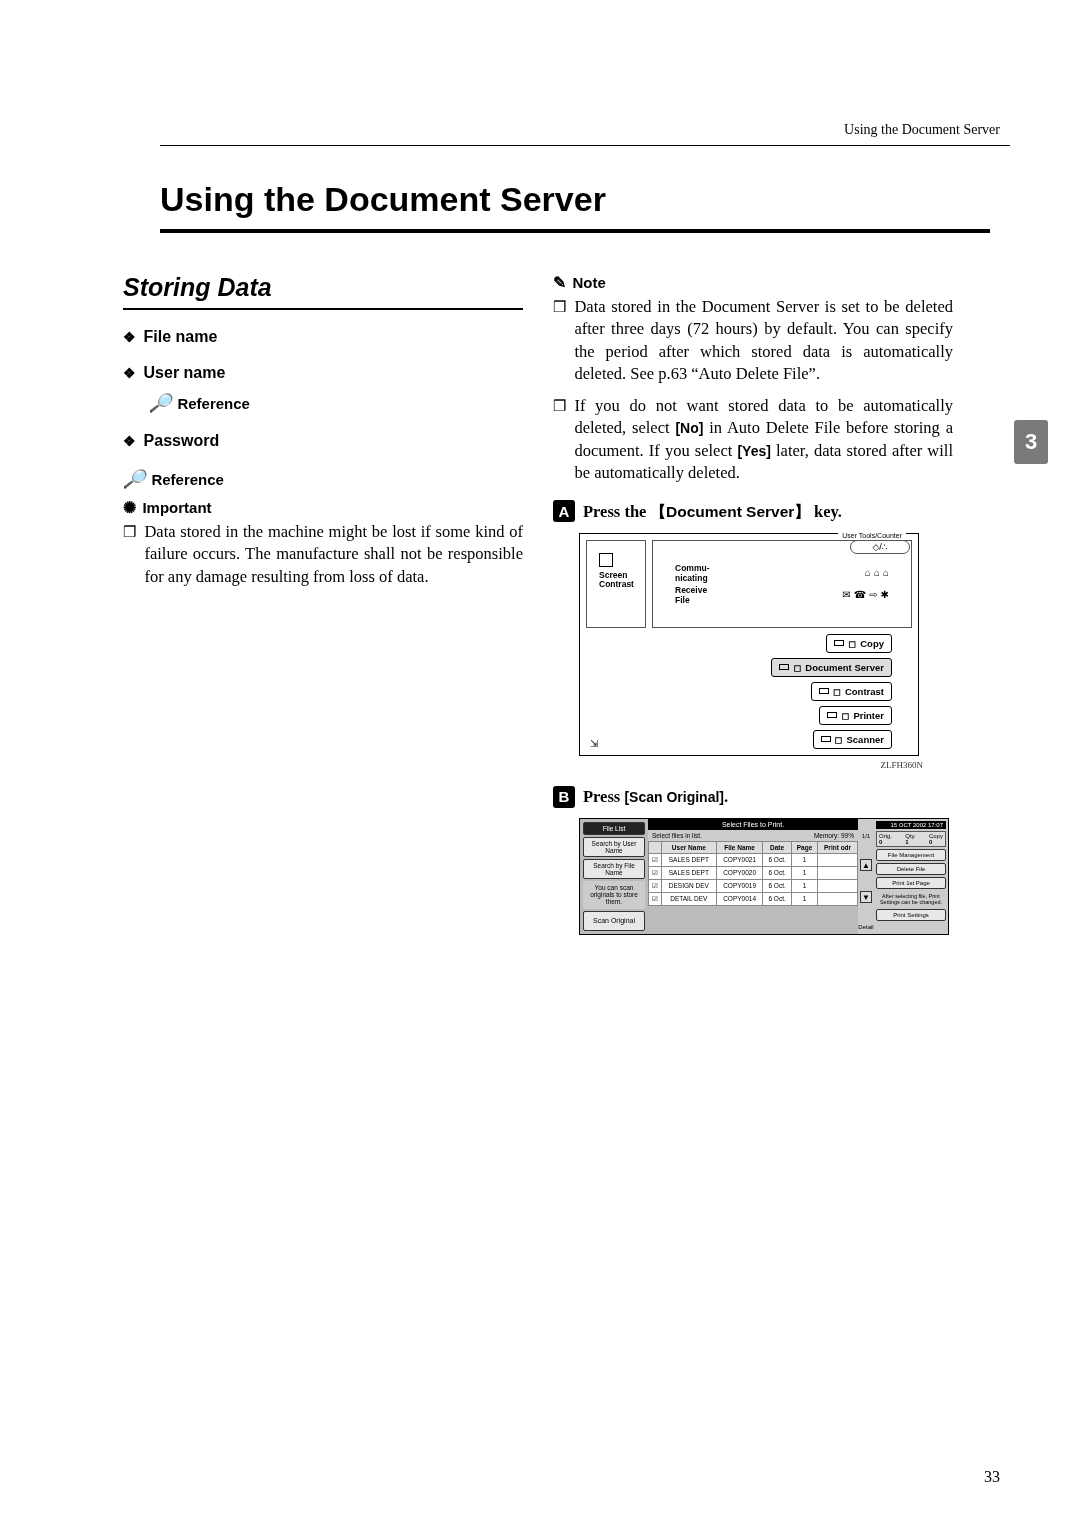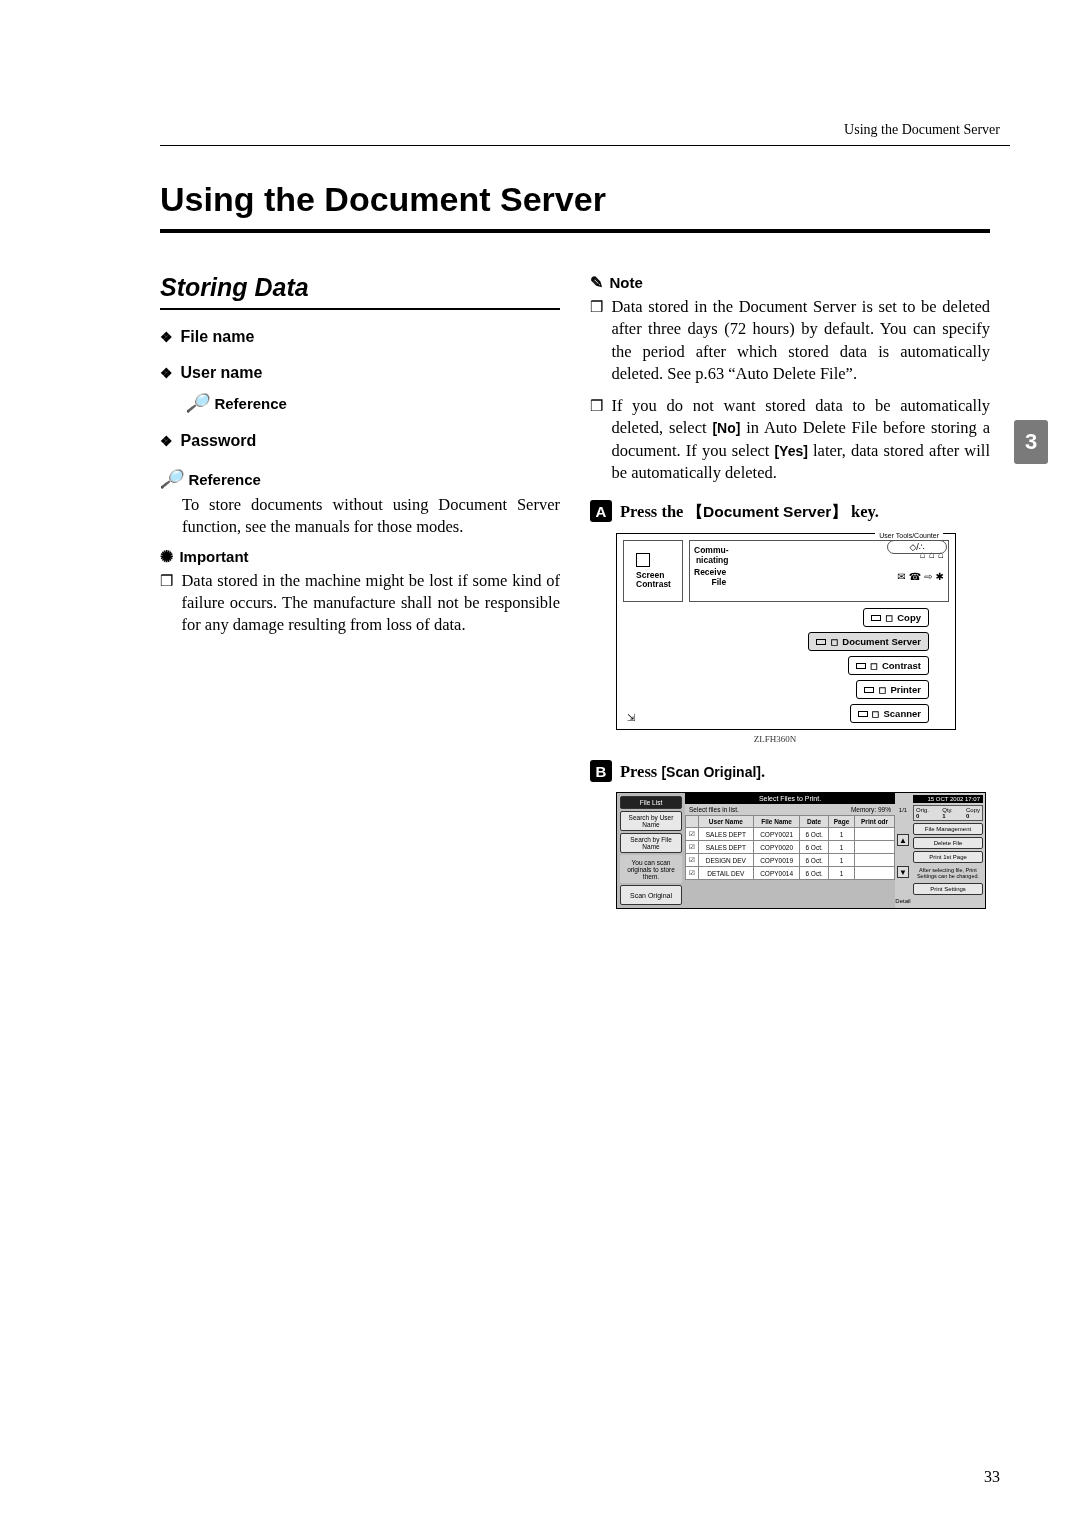--- a/index.html
+++ b/index.html
@@ -38,21 +38,21 @@
     margin: 90px 0 0 90px;
   }
   .chapter-rule {
     border: none;
     border-top: 4px solid #000;
     margin: 10px 0 0 90px;
     width: 830px;
   }
   .columns {
     display: flex;
-    margin: 40px 0 0 90px;
+    margin: 40px 0 0 53px;
     gap: 30px;
   }
   .col {
     width: 400px;
   }
   .section-title {
     font-family: Arial, Helvetica, sans-serif;
     font-size: 25px;
     font-weight: bold;
     font-style: italic;
@@ -183,27 +183,26 @@
     padding: 12px;
     width: 60px;
   }
   .panel-left-stack div { font-weight: bold; font-size: 8.5px; line-height: 1.1;}
   .panel-left-stack .dot {
     width: 14px; height: 14px; border: 1px solid #000;
     display: inline-block; margin-bottom: 2px;
   }
   .panel-status {
     border: 1px solid #555;
-    padding: 4px;
+    padding: 22px;
     flex: 1;
     display: flex;
     flex-direction: column;
     gap: 2px;
     font-size: 8.5px;
-    text-align: right;
   }
   .panel-status-row { display: flex; justify-content: space-between; align-items: center; }
   .status-icons { display: flex; gap: 3px; }
   .status-icons span { font-size: 10px; }
   .pill-counter {
     border: 1px solid #555;
     border-radius: 8px;
     padding: 1px 8px;
     font-size: 9px;
     align-self: flex-end;
@@ -238,21 +237,21 @@
     display: flex;
     align-items: center;
     gap: 4px;
     background: #fff;
   }
   .func-btn.active { background: #ddd; }
   .btn-led {
     width: 10px; height: 6px; border: 1px solid #000; display: inline-block;
   }
   .panel-caption {
-    text-align: center;
+    text-align: right;
     font-size: 9px;
     margin: 2px 30px 16px 0;
     color: #333;
   }
 
   
   .screen-illust {
     margin: 8px 0 0 26px;
     width: 370px;
     border: 1px solid #000;
@@ -427,21 +426,20 @@
         <div class="bullet-head">
           <span class="diamond-icon">❖</span>
           <span>Password</span>
         </div>
       </div>
 
       <div class="ref-head" style="margin-left:0;">
         <span class="magnify-icon">🔎</span>
         <span>Reference</span>
       </div>
-      <p class="body-text" style="margin-left:22px;">To store documents without using Document Server function, see the manuals for those modes.</p>
 
       <div class="important-head">
         <span class="gear-icon">✺</span>
         <span>Important</span>
       </div>
       <div class="sq-list">
         <div class="sq-item">
           <span class="sq-icon">❒</span>
           <span>Data stored in the machine might be lost if some kind of failure occurs. The manufacture shall not be responsible for any damage resulting from loss of data.</span>
         </div>

